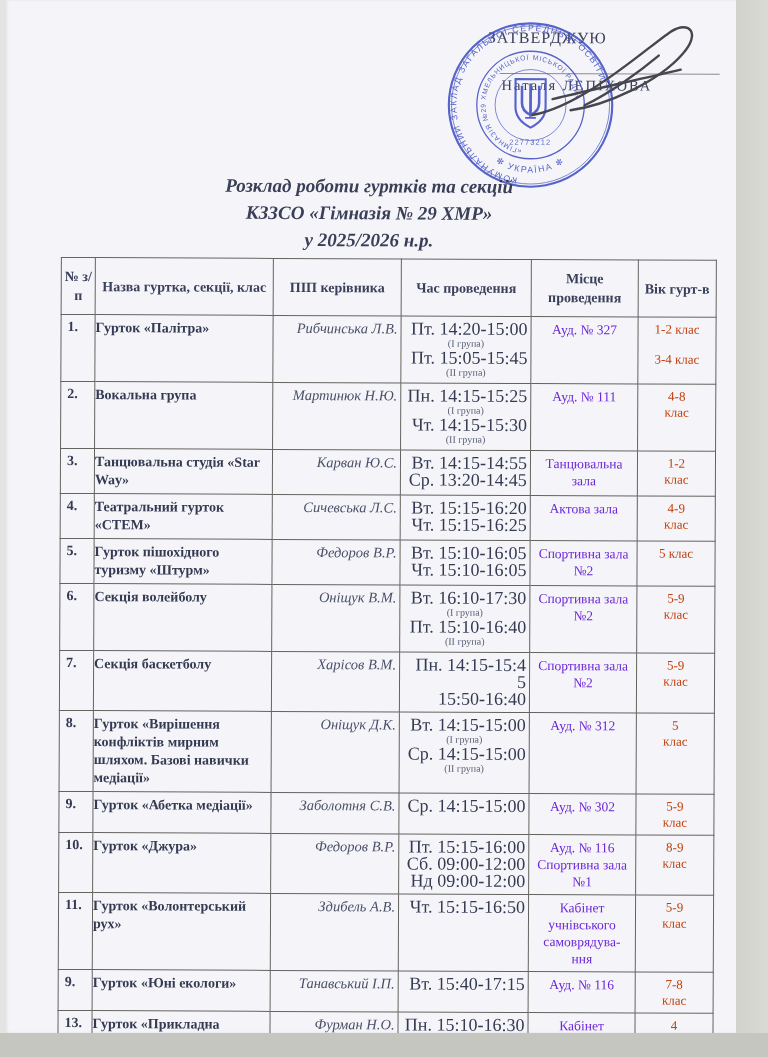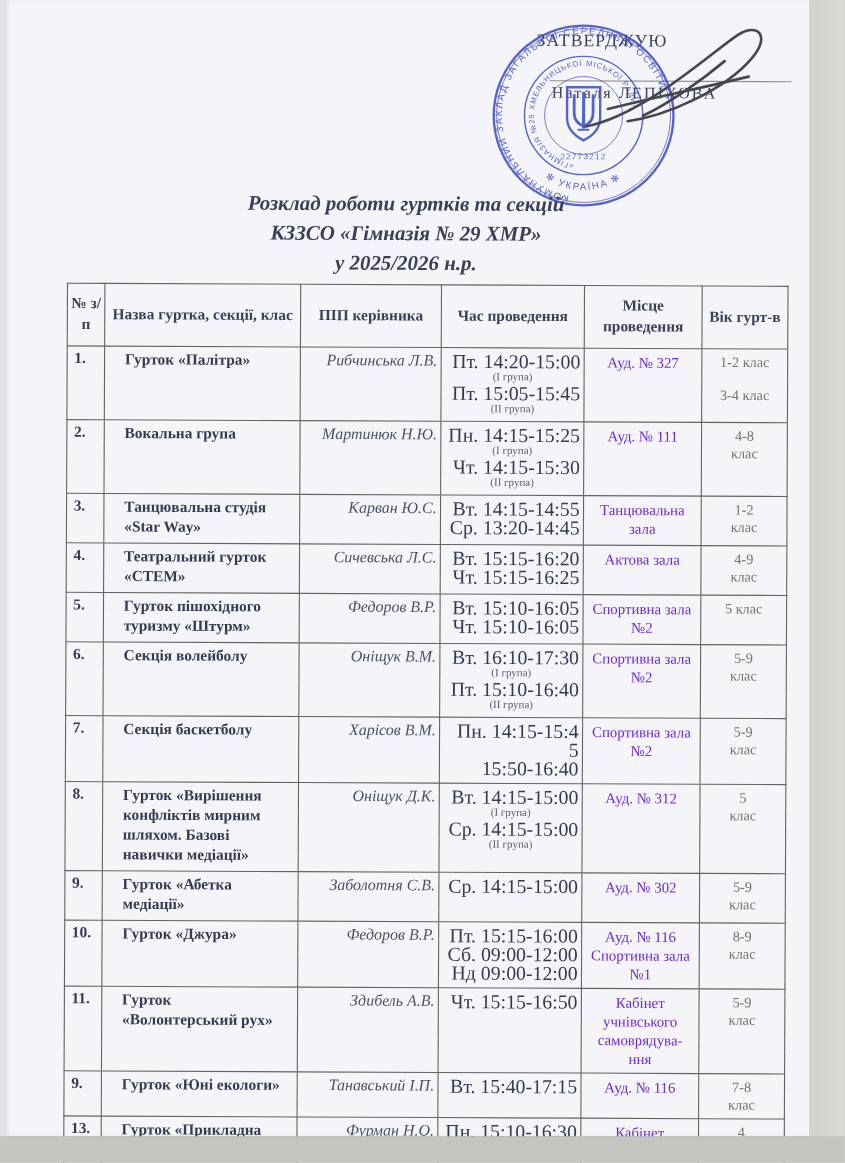--- a/index.html
+++ b/index.html
@@ -44,27 +44,27 @@
     vertical-align:top;
     padding:4px 3px;
   }
   .schedule th {
     font-size:14px; font-weight:bold; vertical-align:middle;
     padding:9px 2px; line-height:19px; color:#3a405a;
   }
   .col-num{width:34px}.col-name{width:178px}.col-leader{width:128px}
   .col-time{width:130px}.col-place{width:107px}.col-age{width:78px}
   td.c-num { font-size:14px; font-weight:bold; padding-left:6px; }
-  td.c-name { font-size:14px; font-weight:bold; line-height:18px; padding-left:18px; padding-right:10px; }
+  td.c-name { font-size:14px; font-weight:bold; line-height:18px; padding-left:0; padding-right:10px; }
   td.c-leader { font-size:14.5px; font-style:italic; text-align:right; color:#4a5068; }
   td.c-time { text-align:center; }
   td.c-time .t { font-size:18px; font-weight:normal; line-height:17px;text-align:right; }
   td.c-time .g { font-size:10px; line-height:12px; color:#565c74; }
   td.c-place { font-size:13.5px; text-align:center; line-height:17px; color:#6d28d9; }
-  td.c-age { font-size:13px; text-align:center; line-height:16px; color:#737373; }
+  td.c-age { font-size:13px; text-align:center; line-height:16px; color:#c2410c; }
   td .line:empty { height:14px; }
 
   .scan-edge-right { position:absolute; right:0; top:0; width:32px; height:1057px;
     background:linear-gradient(90deg,#d2d2cc,#dadad4); }
   .scan-edge-bottom { position:absolute; left:0; bottom:0; width:768px; height:24px;
     background:#c6c6c0; }
   .left-sliver { position:absolute; left:0; top:0; width:5px; height:1033px; background:#e4e4e2; }
 </style>
 </head>
 <body>

